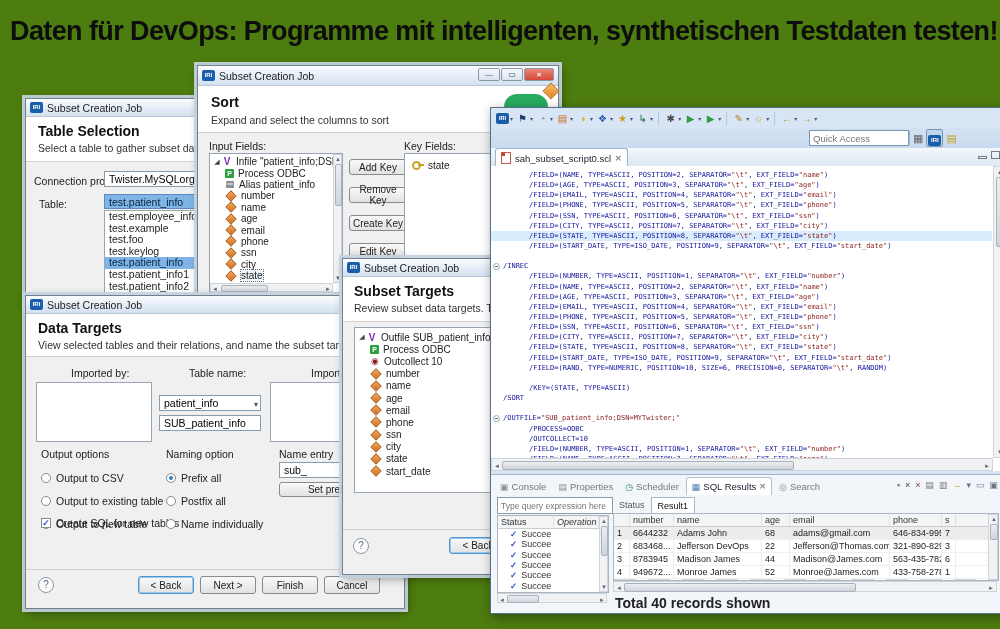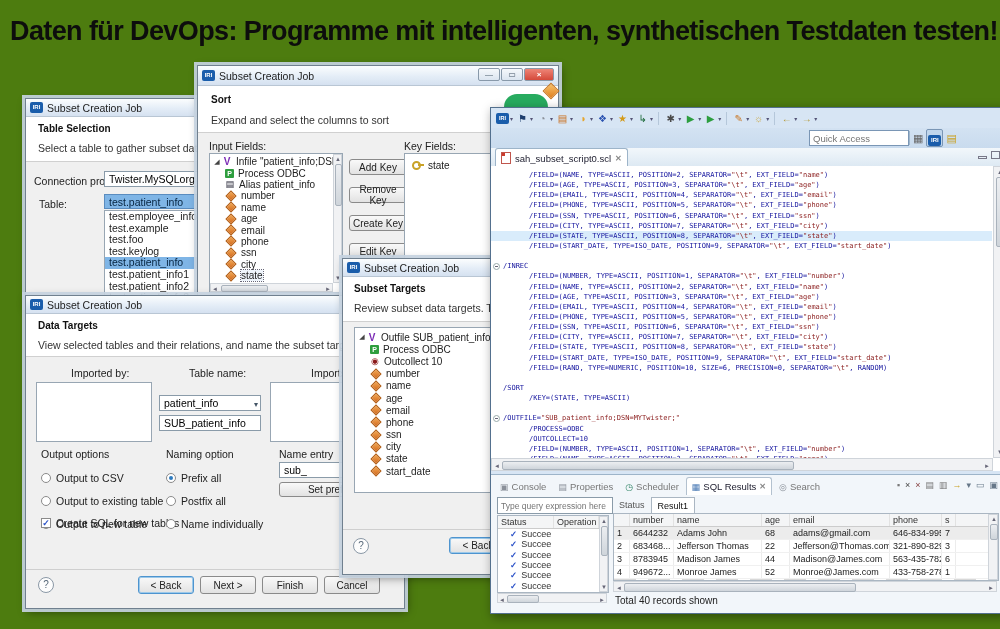--- a/index.html
+++ b/index.html
@@ -14,21 +14,21 @@
         background:linear-gradient(180deg,#fbfdfe,#e4edf7 55%,#d5e1f0);
         border-bottom:1px solid #b9c6d4;display:flex;align-items:center;padding-left:4px;box-sizing:border-box;}
   .iri-ic{display:inline-block;width:13px;height:11px;background:#1a5dab;color:#fff;font-size:6px;
           font-weight:bold;text-align:center;line-height:11px;border-radius:2px;margin-right:4px;flex:none;}
   .ttext{font-size:10.5px;color:#222;white-space:nowrap;}
   .wbtns{position:absolute;right:4px;top:2px;display:flex;gap:1px;}
   .wb{width:22px;height:13px;border:1px solid #8899aa;border-radius:2px;
       background:linear-gradient(#f5f8fb,#dbe5f0);font-size:8px;line-height:11px;text-align:center;color:#456;box-sizing:border-box;}
   .wb.close{background:linear-gradient(#ee8577,#d4493a);color:#fff;font-weight:bold;width:30px;}
   .banner{position:absolute;left:0;right:0;background:#fff;border-bottom:1px solid #d0d0d0;overflow:hidden;}
-  .bh{position:absolute;left:12px;top:6px;font-size:10px;font-weight:bold;color:#111;white-space:nowrap;}
+  .bh{position:absolute;left:12px;top:6px;font-size:14px;font-weight:bold;color:#111;white-space:nowrap;}
   .bd{position:absolute;left:12px;top:25px;font-size:10.5px;color:#333;white-space:nowrap;}
   .lbl{position:absolute;font-size:10.5px;color:#222;white-space:nowrap;}
   .combo{position:absolute;height:16px;background:#fff;border:1px solid #8a9ba9;font-size:10.5px;
          line-height:15px;padding-left:4px;box-sizing:border-box;white-space:nowrap;overflow:hidden;}
   .combo .ca{position:absolute;right:2px;top:1px;font-size:8px;color:#456;}
   .combosel{position:absolute;height:15px;background:#7fb5e6;border:1px solid #5a8cbf;font-size:10.5px;
             line-height:14px;padding-left:4px;box-sizing:border-box;color:#05233f;white-space:nowrap;overflow:hidden;}
   .listbox{position:absolute;background:#fff;border:1px solid #98a6b3;overflow:hidden;}
   .tsitem{height:11.6px;font-size:10.5px;line-height:11.6px;padding-left:4px;color:#222;white-space:nowrap;}
   .tsitem.sel{background:#7fb5e6;color:#05233f;}
@@ -119,21 +119,21 @@
   .ghead{display:flex;background:#f4f5f6;border-bottom:1px solid #ccc;}
   .gh{font-size:9px;color:#333;padding:1px 3px;box-sizing:border-box;border-right:1px solid #e2e2e2;
       white-space:nowrap;overflow:hidden;flex:none;}
   .grow{display:flex;border-bottom:1px solid #f0f0f0;}
   .gc{font-size:9px;color:#222;padding:1px 3px;box-sizing:border-box;border-right:1px solid #ececec;
       white-space:nowrap;overflow:hidden;flex:none;}
   .srow{display:flex;align-items:center;height:10.3px;font-size:9px;color:#333;}
   .srow .chk{color:#2b52c8;font-weight:bold;margin:0 4px 0 12px;font-size:8.5px;}
   .rtab{height:15px;font-size:9px;color:#555;display:flex;align-items:center;padding:0 6px;}
   .rtab.active{background:#fff;border:1px solid #aab6c2;border-bottom:1px solid #fff;color:#111;}
-  .total{position:absolute;font-size:10px;color:#222;white-space:nowrap;}
+  .total{position:absolute;font-size:14px;color:#222;white-space:nowrap;font-weight:bold;}
   .logo-circle{position:absolute;left:504px;top:94px;width:44px;height:13px;background:#27ab5f;
                border-radius:22px 22px 0 0;z-index:4;}
   .logo-diamond{position:absolute;left:545px;top:85px;width:10px;height:10px;transform:rotate(45deg);
                 background:linear-gradient(135deg,#f7c26a,#e07f1f);border:1px solid #c9731a;z-index:4;}
 </style>
 </head>
 <body>
 
 <div class="stage">
 
@@ -524,22 +524,22 @@
           <div class="cl" style="padding-left: 38px;"><span>/FIELD=(NAME, TYPE=ASCII, POSITION=2, SEPARATOR=</span><span class="str">"\t"</span><span>, EXT_FIELD=</span><span class="str">"name"</span><span>)</span></div>
           <div class="cl" style="padding-left: 38px;"><span>/FIELD=(AGE, TYPE=ASCII, POSITION=3, SEPARATOR=</span><span class="str">"\t"</span><span>, EXT_FIELD=</span><span class="str">"age"</span><span>)</span></div>
           <div class="cl" style="padding-left: 38px;"><span>/FIELD=(EMAIL, TYPE=ASCII, POSITION=4, SEPARATOR=</span><span class="str">"\t"</span><span>, EXT_FIELD=</span><span class="str">"email"</span><span>)</span></div>
           <div class="cl" style="padding-left: 38px;"><span>/FIELD=(PHONE, TYPE=ASCII, POSITION=5, SEPARATOR=</span><span class="str">"\t"</span><span>, EXT_FIELD=</span><span class="str">"phone"</span><span>)</span></div>
           <div class="cl" style="padding-left: 38px;"><span>/FIELD=(SSN, TYPE=ASCII, POSITION=6, SEPARATOR=</span><span class="str">"\t"</span><span>, EXT_FIELD=</span><span class="str">"ssn"</span><span>)</span></div>
           <div class="cl" style="padding-left: 38px;"><span>/FIELD=(CITY, TYPE=ASCII, POSITION=7, SEPARATOR=</span><span class="str">"\t"</span><span>, EXT_FIELD=</span><span class="str">"city"</span><span>)</span></div>
           <div class="cl" style="padding-left: 38px;"><span>/FIELD=(STATE, TYPE=ASCII, POSITION=8, SEPARATOR=</span><span class="str">"\t"</span><span>, EXT_FIELD=</span><span class="str">"state"</span><span>)</span></div>
           <div class="cl" style="padding-left: 38px;"><span>/FIELD=(START_DATE, TYPE=ISO_DATE, POSITION=9, SEPARATOR=</span><span class="str">"\t"</span><span>, EXT_FIELD=</span><span class="str">"start_date"</span><span>)</span></div>
           <div class="cl" style="padding-left: 38px;"><span>/FIELD=(RAND, TYPE=NUMERIC, POSITION=10, SIZE=6, PRECISION=0, SEPARATOR=</span><span class="str">"\t"</span><span>, RANDOM)</span></div>
           <div class="cl" style="padding-left: 12px;"></div>
+          <div class="cl" style="padding-left: 38px;"><span>/KEY=(STATE, TYPE=ASCII)</span></div>
           <div class="cl" style="padding-left: 12px;"><span>/SORT</span></div>
-          <div class="cl" style="padding-left: 38px;"><span>/KEY=(STATE, TYPE=ASCII)</span></div>
           <div class="cl" style="padding-left: 12px;"></div>
           <div class="cl" style="padding-left: 12px;"><span class="foldm"></span><span>/OUTFILE=</span><span class="str">"SUB_patient_info;DSN=MYTwister;"</span></div>
           <div class="cl" style="padding-left: 38px;"><span>/PROCESS=ODBC</span></div>
           <div class="cl" style="padding-left: 38px;"><span>/OUTCOLLECT=10</span></div>
           <div class="cl" style="padding-left: 38px;"><span>/FIELD=(NUMBER, TYPE=ASCII, POSITION=1, SEPARATOR=</span><span class="str">"\t"</span><span>, EXT_FIELD=</span><span class="str">"number"</span><span>)</span></div>
           <div class="cl" style="padding-left: 38px;"><span>/FIELD=(NAME, TYPE=ASCII, POSITION=2, SEPARATOR=</span><span class="str">"\t"</span><span>, EXT_FIELD=</span><span class="str">"name"</span><span>)</span></div>
         </div>
       <div class="sb" style="right:0;top:0;width:13px;bottom:13px;">
         <div class="sba" style="top:1px;left:2px;">▲</div>
         <div class="sbt" style="left:2px;top:10px;width:7px;height:68px;"></div>
@@ -586,21 +586,21 @@
           <span class="bti" style="color: rgb(102, 119, 136);">▾</span>
           <span class="bti" style="color: rgb(102, 119, 136);">▭</span>
           <span class="bti" style="color: rgb(102, 119, 136);">▣</span>
         </div>
 
       <div class="pane" style="left:6px;top:22px;width:112px;height:114px;">
         <input class="qinput" placeholder="Type query expression here" style="">
         <div class="grid" style="left:0;top:18px;width:110px;height:76px;">
           <div class="ghead" id="status-head">
               <div class="gh" style="width: 56px;">Status</div>
-              <div class="gh" style="width: 45px;">Operation</div>
+              <div class="gh" style="width: 45px; font-style: italic;">Operation</div>
             </div>
           <div id="status-rows">
               <div class="srow">
                 <span class="chk">✓</span>
                 <span>Succee</span>
               </div>
               <div class="srow">
                 <span class="chk">✓</span>
                 <span>Succee</span>
               </div>
@@ -655,21 +655,21 @@
                 <div class="gc" style="width: 44px;">6644232</div>
                 <div class="gc" style="width: 88px;">Adams John</div>
                 <div class="gc" style="width: 28px;">68</div>
                 <div class="gc" style="width: 100px;">adams@gmail.com</div>
                 <div class="gc" style="width: 52px;">646-834-9956</div>
                 <div class="gc" style="width: 14px;">7</div>
               </div>
               <div class="grow">
                 <div class="gc" style="width: 16px;">2</div>
                 <div class="gc" style="width: 44px;">683468...</div>
-                <div class="gc" style="width: 88px;">Jefferson Thomas</div>
+                <div class="gc" style="width: 88px;">Jefferson DevOps</div>
                 <div class="gc" style="width: 28px;">22</div>
                 <div class="gc" style="width: 100px;">Jefferson@Thomas.com</div>
                 <div class="gc" style="width: 52px;">321-890-8293</div>
                 <div class="gc" style="width: 14px;">3</div>
               </div>
               <div class="grow">
                 <div class="gc" style="width: 16px;">3</div>
                 <div class="gc" style="width: 44px;">8783945</div>
                 <div class="gc" style="width: 88px;">Madison James</div>
                 <div class="gc" style="width: 28px;">44</div>

